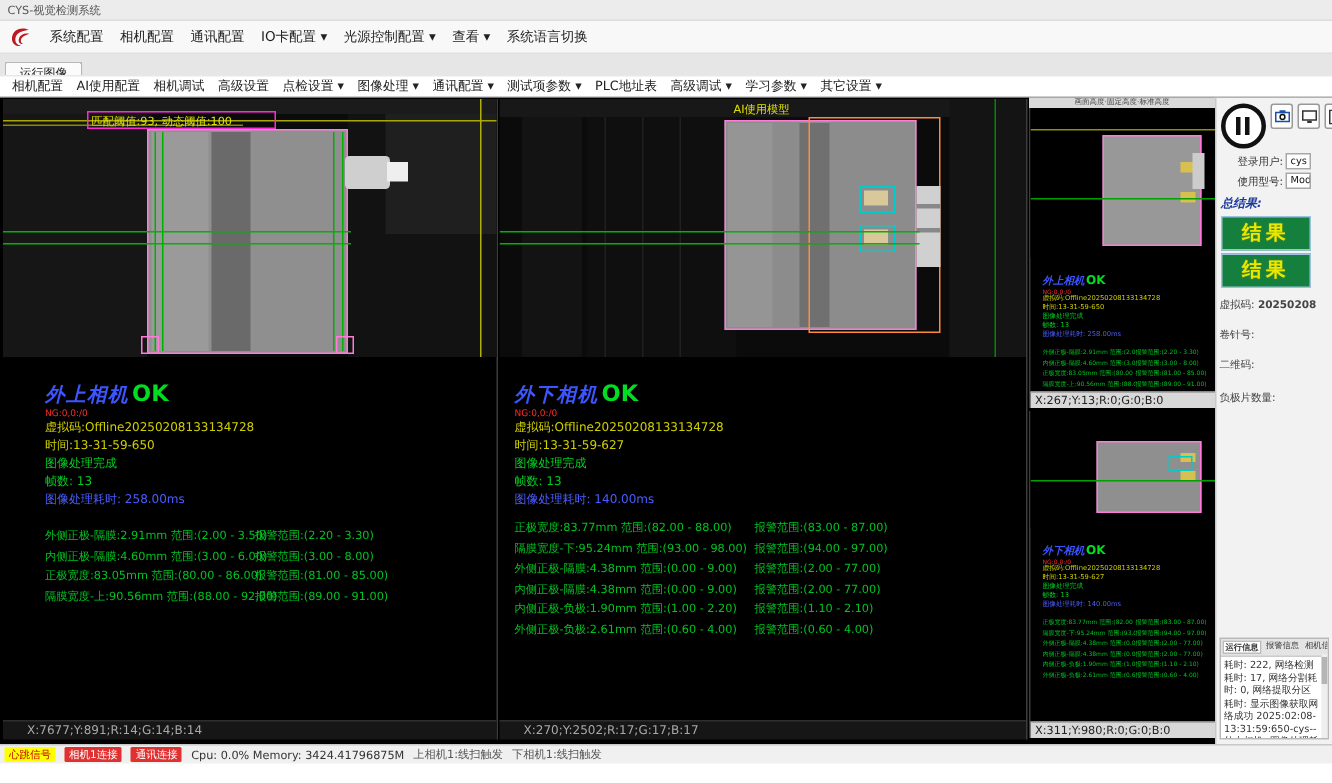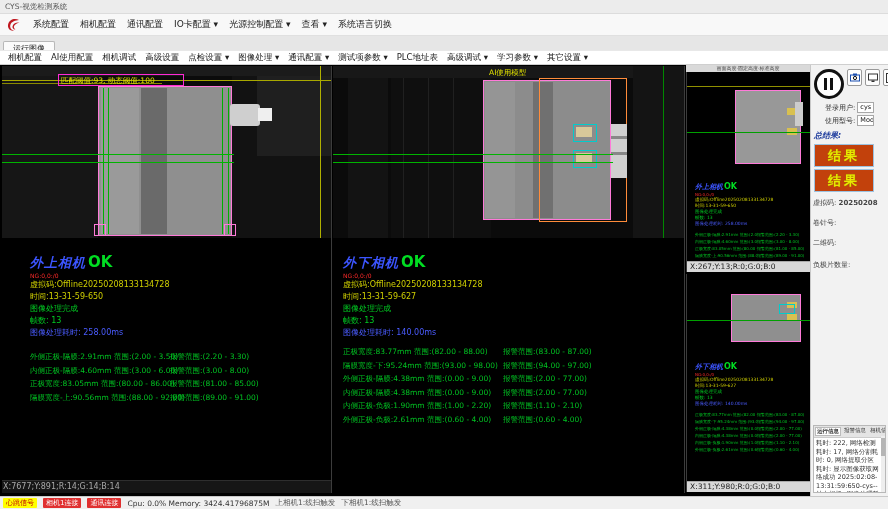--- a/index.html
+++ b/index.html
@@ -27,21 +27,21 @@
   .doc-title{font-size:13px;font-weight:bold;font-style:italic;color:#3c55ff;letter-spacing:1px}
   .doc-ok{font-size:15px;font-weight:bold;font-style:normal;color:#00dd22;margin-left:2px}
   .t-red{font-size:6px;color:#ff2a2a;line-height:7px}
   .t-yel{font-size:8px;color:#cfcf00;line-height:12px;white-space:nowrap}
   .t-grn{font-size:8px;color:#00cc22;line-height:12px}
   .t-blu{font-size:8px;color:#4a5cff;line-height:12px}
   .rows{margin-top:11px;font-size:7.5px;color:#00c322}
   .m-row{display:flex;height:13.5px;line-height:13.5px;white-space:nowrap}
   .m-val{flex:0 0 auto}
   .panel-status{position:absolute;left:0;right:0;bottom:0;height:13px;background:#161616;border-top:1px solid #2e2e2e;
-                color:#a8a8a8;font-size:8px;line-height:12px;padding-left:1px;box-sizing:border-box}
+                color:#a8a8a8;font-size:8px;line-height:12px;padding-left:16px;box-sizing:border-box}
   
   .thumb-header{position:absolute;left:686px;top:0;width:124px;height:7px;background:#d9d9d9;color:#444;
                 font-size:5px;line-height:7px;text-align:center;overflow:hidden}
   .thumb{position:absolute;left:686px;width:124px;background:#000;border-left:1px solid #3c3c3c;box-sizing:border-box}
   .mini-doc{position:relative;padding:2px 0 0 8px}
   .mini-title{font-size:7px;font-weight:bold;font-style:italic;color:#3c55ff}
   .mini-ok{font-size:8px;font-weight:bold;color:#00dd22;margin-left:1px}
   .mini-red{font-size:4px;color:#ff2a2a;line-height:4px}
   .mini-yel{font-size:4.5px;color:#cfcf00;line-height:6px;white-space:nowrap}
   .mini-grn{font-size:4.5px;color:#00cc22;line-height:6px}
@@ -57,21 +57,21 @@
   .icon-row{display:flex;align-items:flex-start;gap:3px;padding:4px 2px 2px 3px}
   .pause-btn{width:24px;height:24px;border:3px solid #111;border-radius:50%;background:#fff;position:relative;flex:0 0 auto}
   .pause-btn::before,.pause-btn::after{content:"";position:absolute;top:6px;width:3px;height:12px;background:#111}
   .pause-btn::before{left:7px}.pause-btn::after{left:13px}
   .mini-btn{width:13px;height:15px;border:1px solid #999;background:#fdfdfd;border-radius:2px;display:flex;align-items:center;justify-content:center;flex:0 0 auto}
   .sb-field{display:flex;align-items:center;gap:2px;padding:1px 14px}
   .sb-label{font-size:7px;color:#333;white-space:nowrap}
   .sb-label2{font-size:7px;color:#444;white-space:nowrap;padding:2px 2px}
   .sb-input{flex:1;height:9px;background:#fff;border:1px solid #a8a8a8;font-size:6.5px;line-height:9px;color:#111;padding-left:2px;overflow:hidden}
   .total-label{font-size:8px;color:#1c3a9c;font-weight:bold;font-style:italic;padding:3px 2px 1px 3px}
-  .result-box{margin:2px 3px;width:58px;height:21px;background:#c2410c;border:1px solid #9cc2e0;
+  .result-box{margin:2px 3px;width:58px;height:21px;background:#15803d;border:1px solid #9cc2e0;
               color:#e8e800;font-size:13px;font-weight:bold;text-align:center;line-height:21px;letter-spacing:3px;
               text-shadow:0 0 1px #999900}
   .info-box{position:absolute;left:2px;right:2px;top:360px;bottom:3px;background:#fff;border:1px solid #b8b8b8;box-sizing:border-box;overflow:hidden}
   .info-tabs{display:flex;gap:2px;background:#e4e4e4;border-bottom:1px solid #ccc;padding:1px 1px}
   .info-tab{font-size:5.5px;color:#333;padding:0 1px;white-space:nowrap}
   .info-tab.active{font-weight:bold;background:#fff;border:1px solid #bbb}
   .log{font-size:6.5px;color:#333;line-height:8.5px;padding:1px 5px 1px 2px;word-break:break-all}
   .info-scroll{position:absolute;right:0;top:10px;bottom:0;width:4px;background:#eee}
   .info-scroll-thumb{position:absolute;right:0;top:2px;width:4px;height:18px;background:#b5b5b5}
   
@@ -239,20 +239,21 @@
         <div class="m-row">
             <span class="m-val" style="width:160px">内侧正极-负极:1.90mm 范围:(1.00 - 2.20)</span>
             <span class="m-alarm">报警范围:(1.10 - 2.10)</span>
           </div>
         <div class="m-row">
             <span class="m-val" style="width:160px">外侧正极-负极:2.61mm 范围:(0.60 - 4.00)</span>
             <span class="m-alarm">报警范围:(0.60 - 4.00)</span>
           </div>
       </div>
     </div>
+    <div class="panel-status">X:270;Y:2502;R:17;G:17;B:17</div>
   </div>
 
   <div class="thumb-header">画面高度·固定高度·标准高度</div>
 
   <div class="thumb" style="top:7px;height:200px">
     <div class="scene" style="height:100px;background:#000">
       <div class="sh" style="left:0;top:14px;width:124px;height:1px;background:#909000"></div>
       <div class="sh" style="left:48px;top:18px;width:66px;height:74px;background:#989898;border:1px solid #ff7ad9;box-sizing:border-box"></div>
       <div class="sh" style="left:100px;top:36px;width:10px;height:7px;background:#d8c050"></div>
       <div class="sh" style="left:100px;top:56px;width:10px;height:7px;background:#d8c050"></div>

